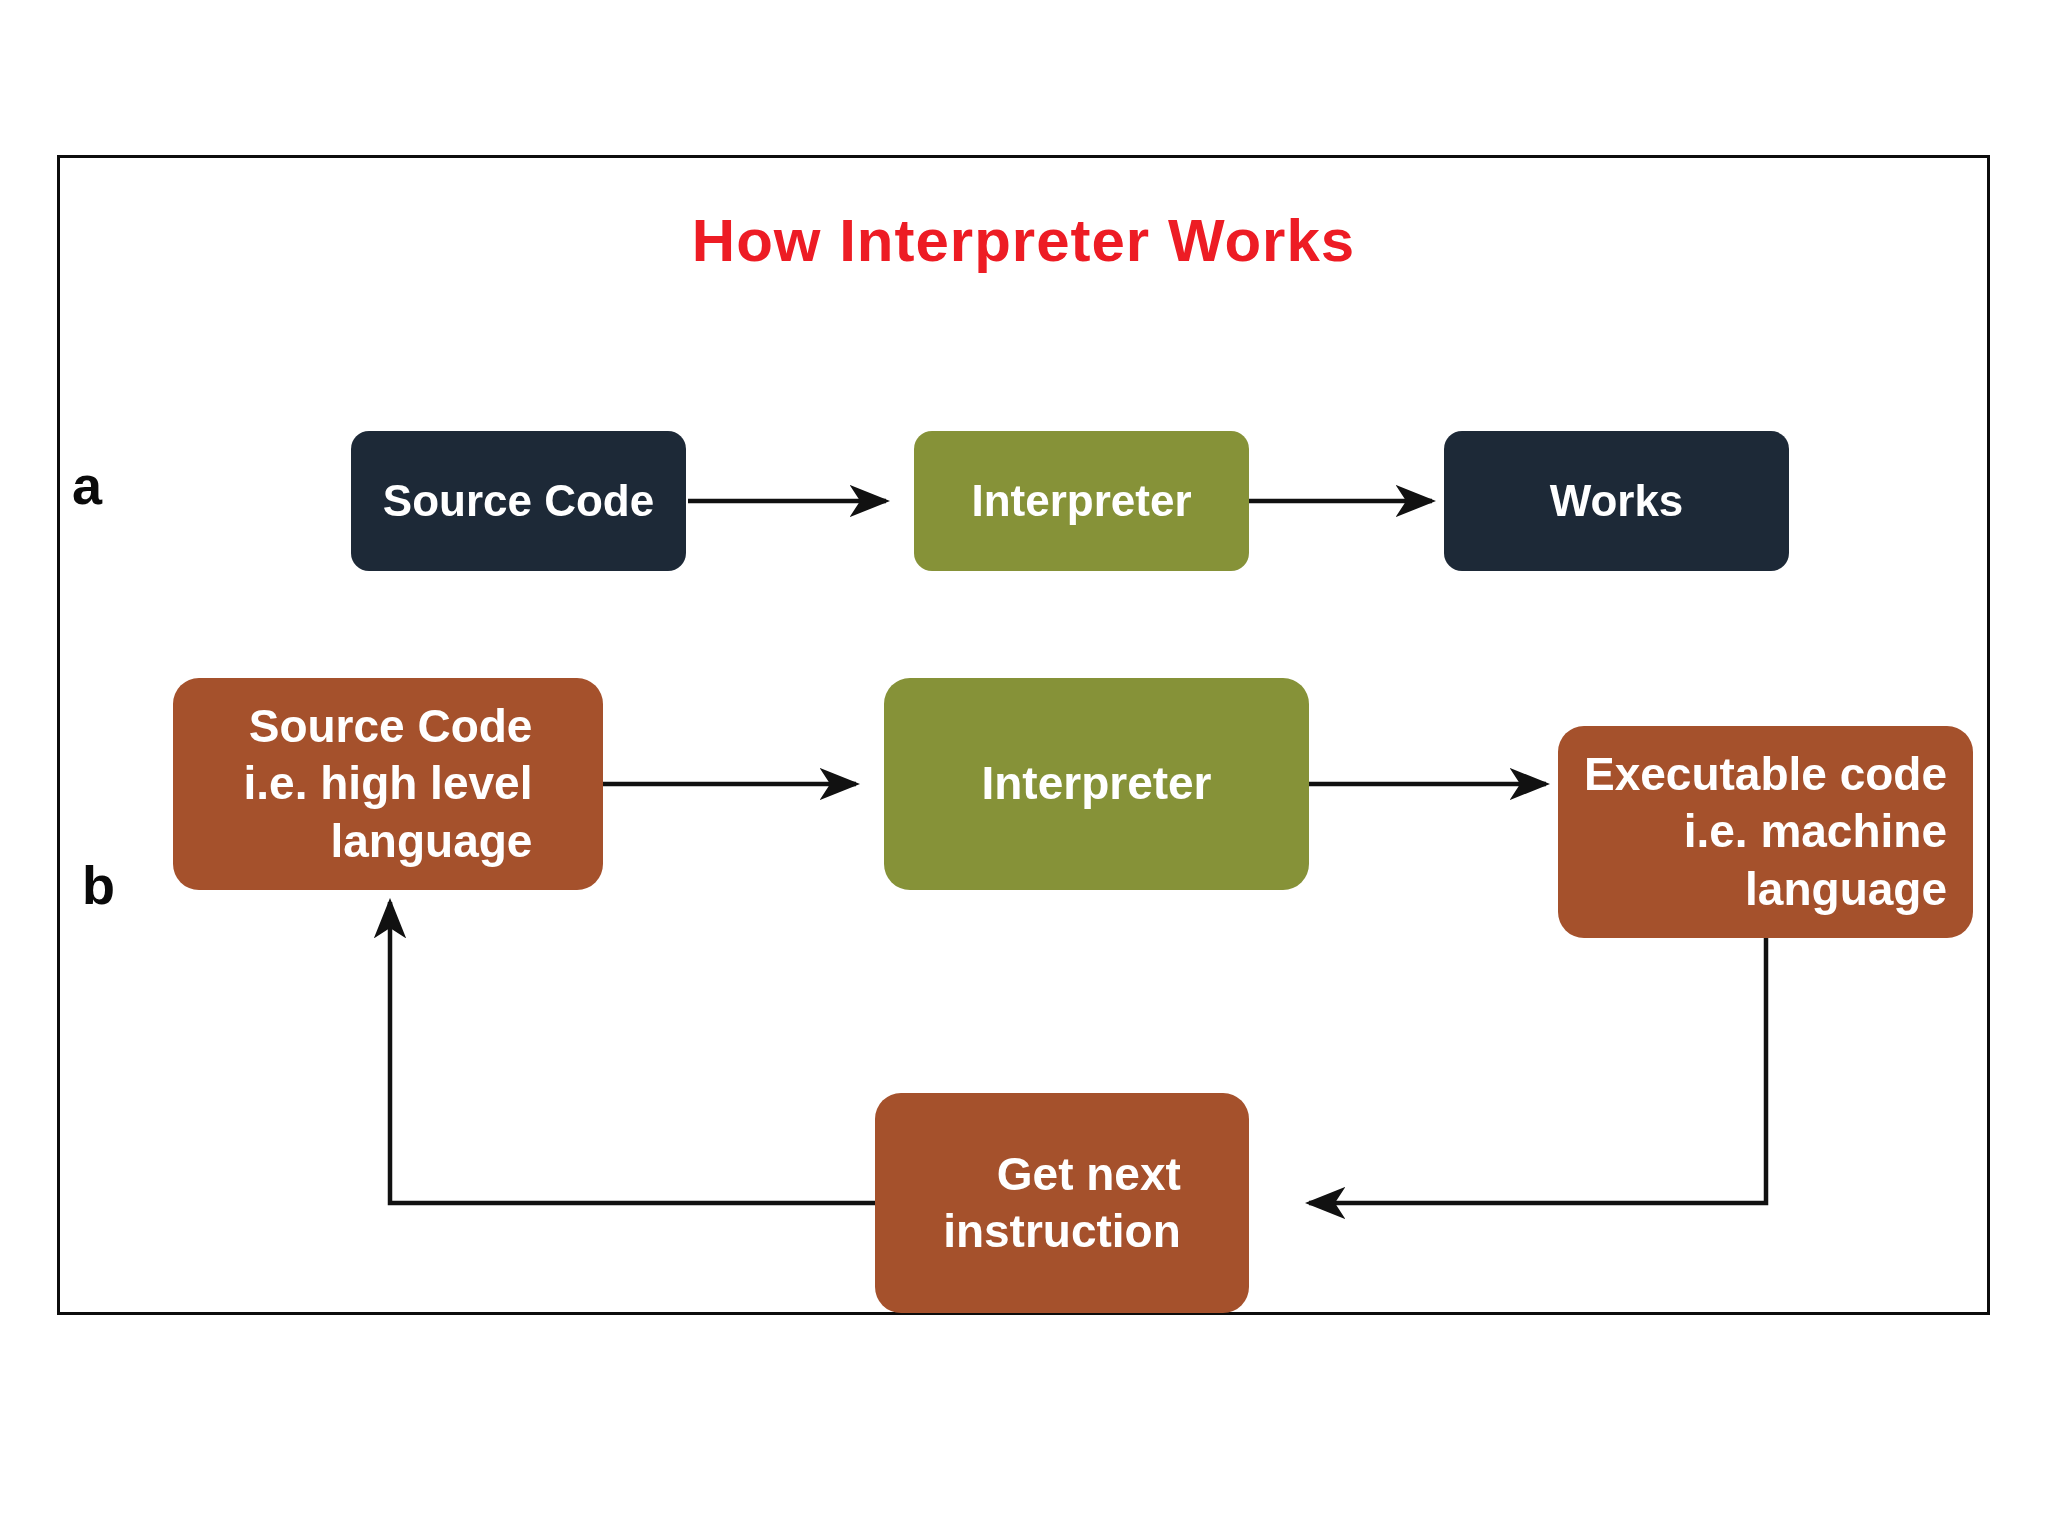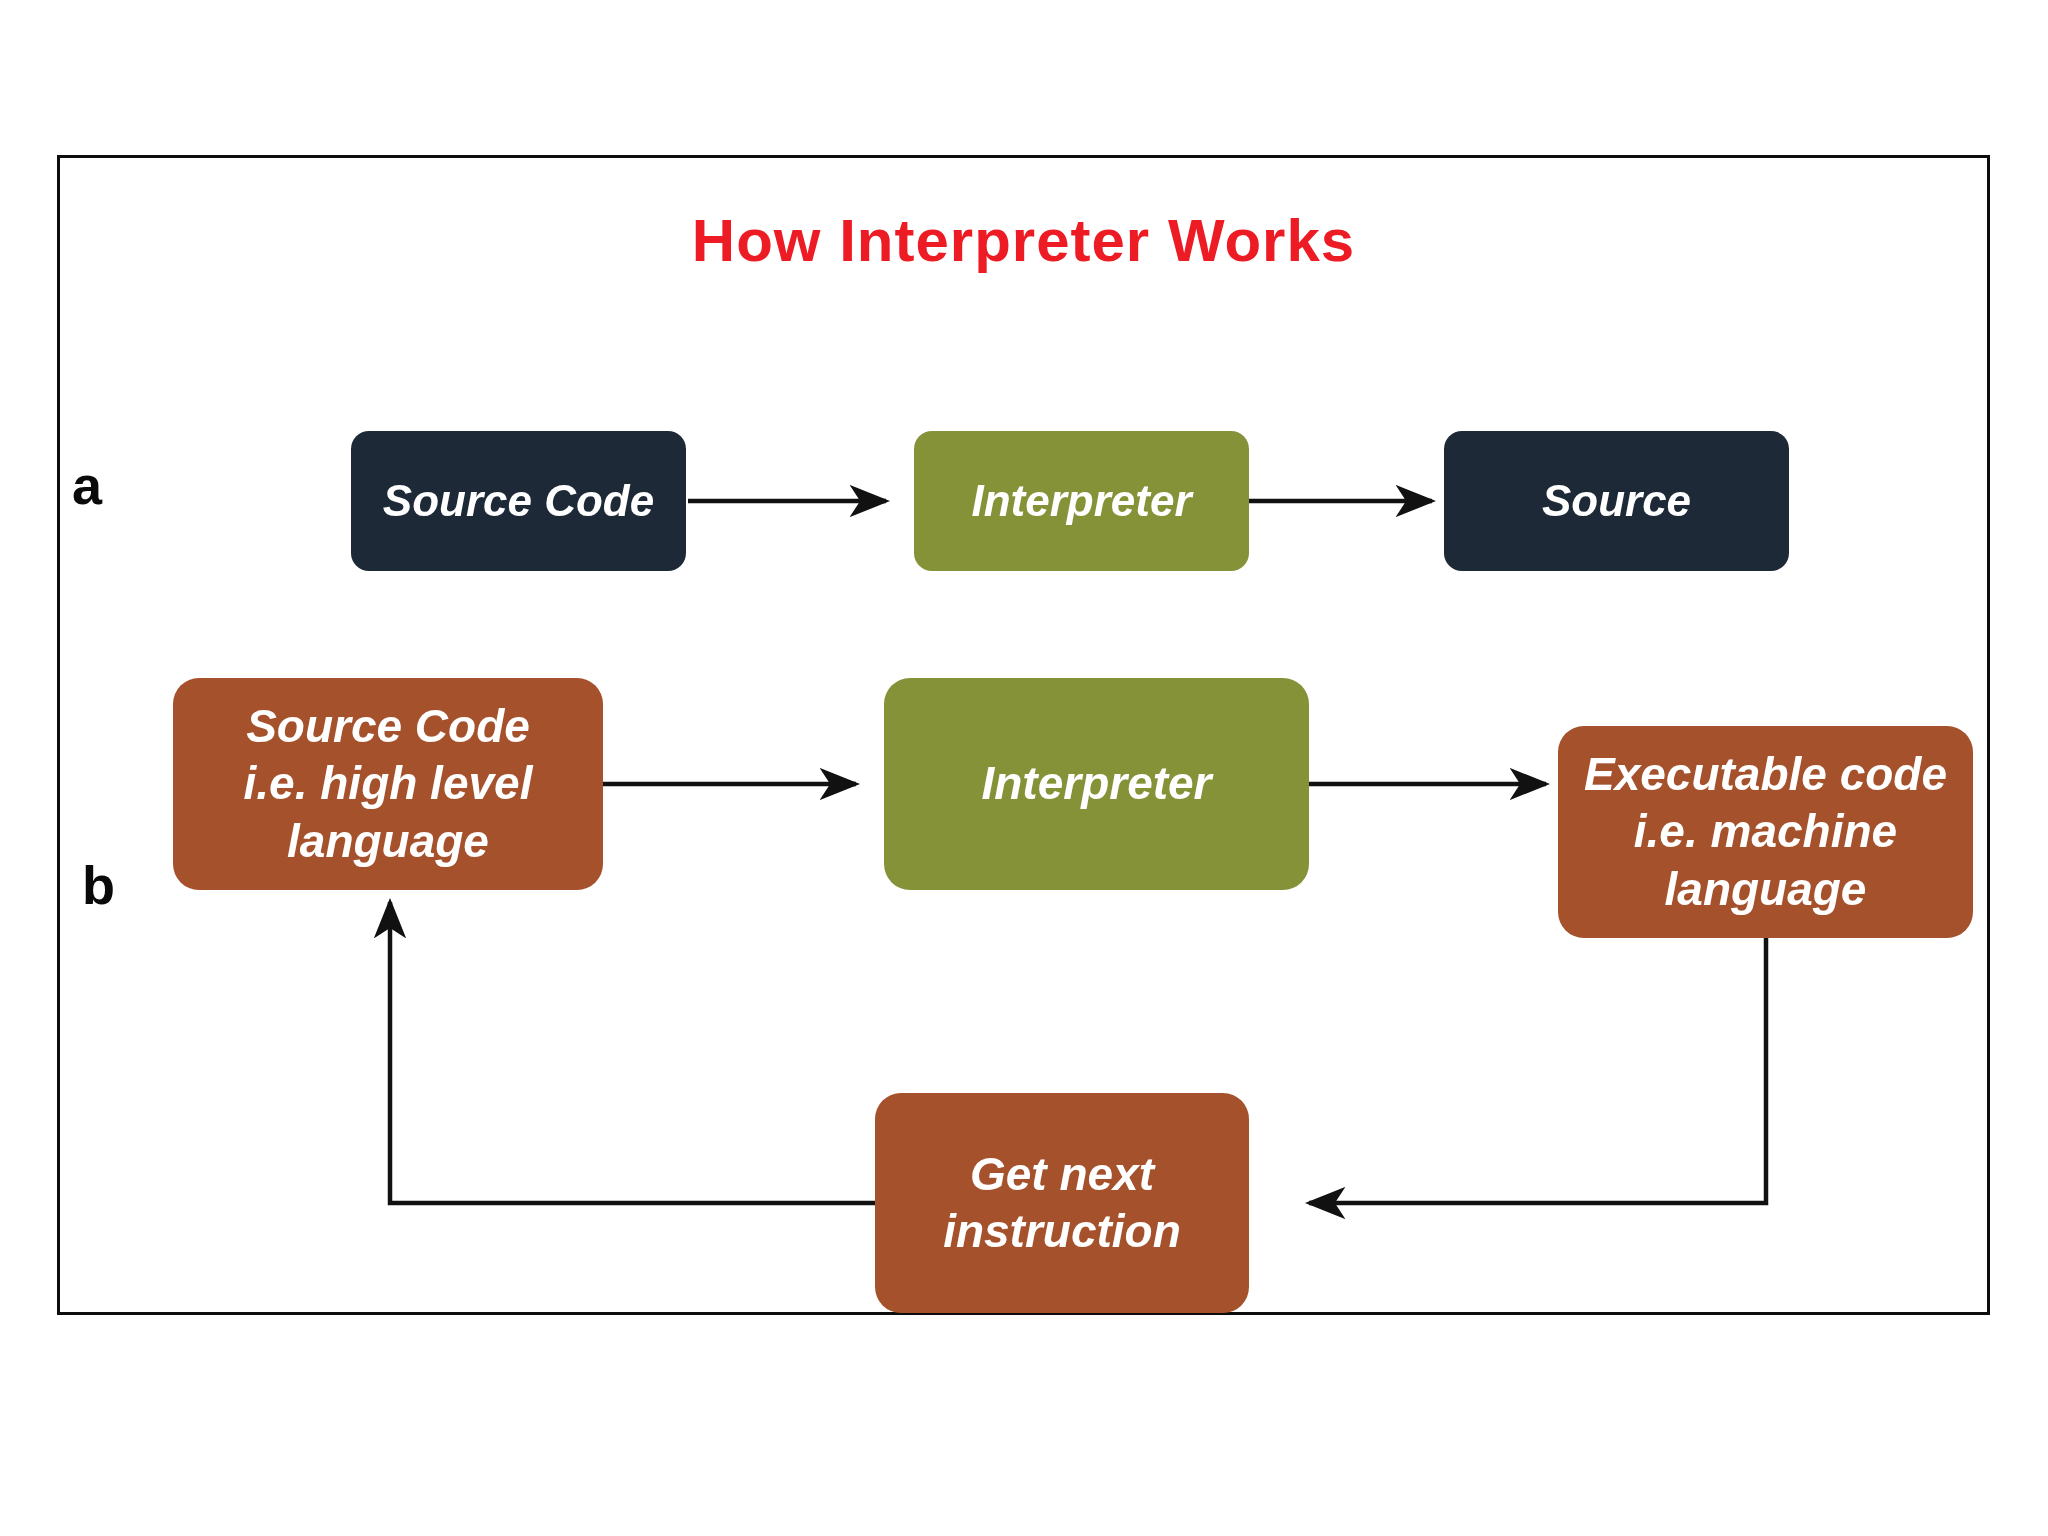--- a/index.html
+++ b/index.html
@@ -47,26 +47,25 @@
     line-height: 1;
   }
   .row-label.a { left: 12px;  top: 300px; }
   .row-label.b { left: 22px;  top: 700px; }
 
   .node {
     position: absolute;
     display: flex;
     align-items: center;
     justify-content: center;
-    text-align: center;
+    text-align: right;
     color: #ffffff;
     font-weight: 700;
     box-sizing: border-box;
     white-space: pre-line;
-    font-style: italic;
   }
   .navy  { background: var(--navy,  #1d2937); }
   .green { background: var(--green, #869238); margin-left: 16px; }
   .brown { background: var(--brown, #a5512c); }
 
   .row-a { border-radius: 18px; font-size: 44px; line-height: 1.2; }
   .row-b { border-radius: 26px; font-size: 46px; line-height: 1.24; }
 
   .node.source-a      { left: 291px;  top: 273px; width: 335px; height: 140px; }
   .node.interpreter-a { left: 838px;  top: 273px; width: 335px; height: 140px; }
@@ -111,21 +110,21 @@
       <line x1="628" y1="343" x2="826" y2="343" marker-end="url(#arrowhead)"></line>
       <line x1="1173" y1="343" x2="1372" y2="343" marker-end="url(#arrowhead)"></line>
       <line x1="543" y1="626" x2="796" y2="626" marker-end="url(#arrowhead)"></line>
       <line x1="1233" y1="626" x2="1486" y2="626" marker-end="url(#arrowhead)"></line>
       <polyline points="1706,732 1706,1045 1249,1045" marker-end="url(#arrowhead)"></polyline>
       <polyline points="815,1045 330,1045 330,744" marker-end="url(#arrowhead)"></polyline>
     </svg>
 
     <div class="node navy row-a source-a">Source Code</div>
     <div class="node green row-a interpreter-a">Interpreter</div>
-    <div class="node navy row-a output-a">Source</div>
+    <div class="node navy row-a output-a">Works</div>
 
     <div class="node brown row-b source-b">Source Code
 i.e. high level
 language</div>
     <div class="node green row-b interpreter-b">Interpreter</div>
     <div class="node brown row-b executable-b">Executable code
 i.e. machine
 language</div>
     <div class="node brown row-b get-next">Get next
 instruction</div>

